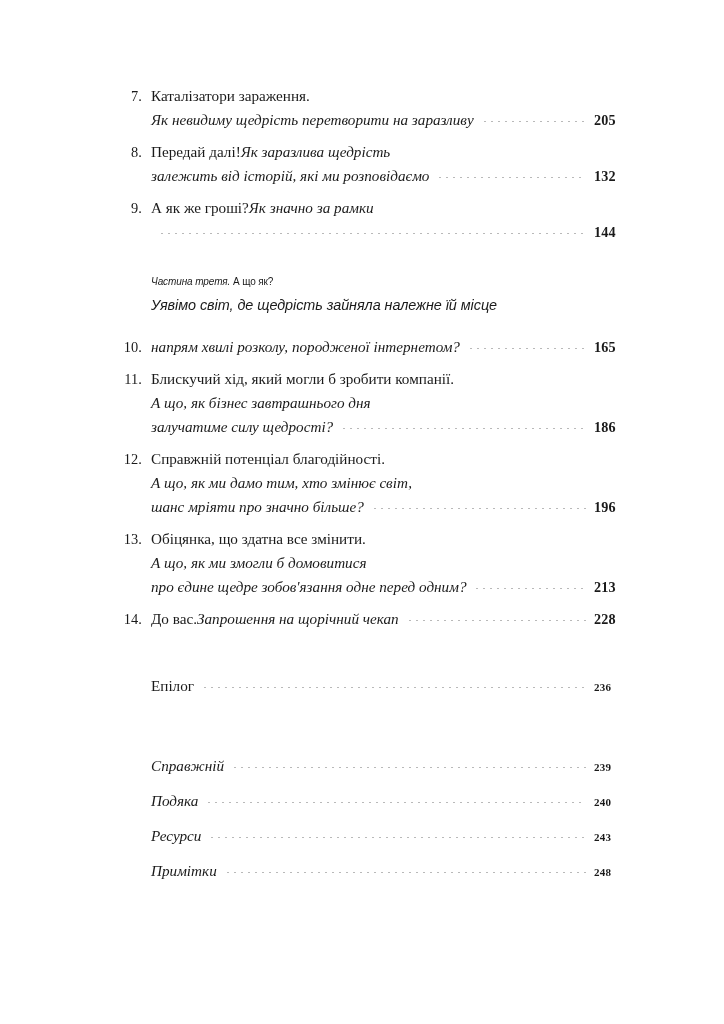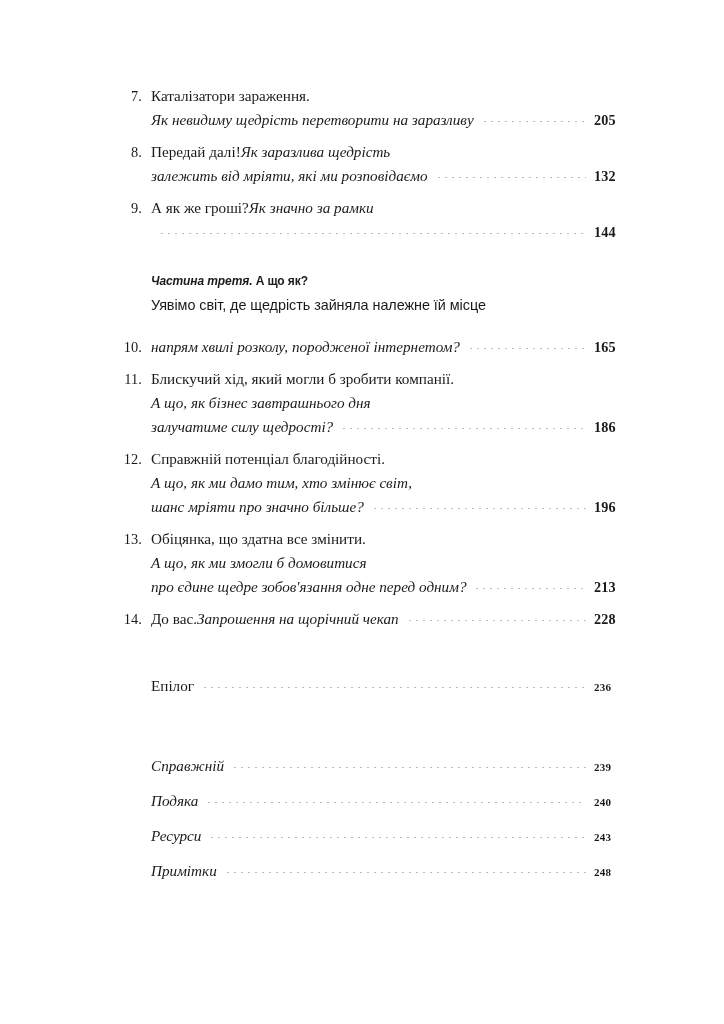--- a/index.html
+++ b/index.html
@@ -87,30 +87,31 @@
 
   
   .entry.ch { margin-bottom: 8px; }
 
   
   .part {
     margin: 26px 0 18px 39px;
     font-family: "Liberation Sans", "DejaVu Sans", sans-serif;
   }
   .part .part-title {
-    font-size: 12px;
+    font-size: 10px;
     line-height: 23px;
-    font-weight: bold;
+    font-weight: normal;
     letter-spacing: -0.1px;
   }
   .part .part-title .pt-ital { font-style: italic; }
   .part .part-title .pt-rom  { font-style: normal; }
   .part .part-sub {
     font-size: 14.4px;
     line-height: 24px;
+    font-style: italic;
     font-weight: normal;
     letter-spacing: -0.05px;
   }
 
   
   .tail {
     margin-left: 39px;
   }
   .tail-epilogue { margin-top: 38px; }
   .tail-back { margin-top: 45px; }
@@ -177,21 +178,21 @@
       <div class="num">8.</div>
       <div class="body">
         <div class="line noleader">
           <span class="txt rom">Передай далі! </span>
           <span class="txt ital">Як заразлива щедрість</span>
           <span class="leader"></span>
           <span class="pg"></span>
         </div>
         <div class="line">
           <span class="txt rom"></span>
-          <span class="txt ital">залежить від мріяти, які ми розповідаємо</span>
+          <span class="txt ital">залежить від історій, які ми розповідаємо</span>
           <span class="leader"></span>
           <span class="pg">132</span>
         </div>
       </div>
     </div>
 
     <div class="entry ch">
       <div class="num">9.</div>
       <div class="body">
         <div class="line noleader">

